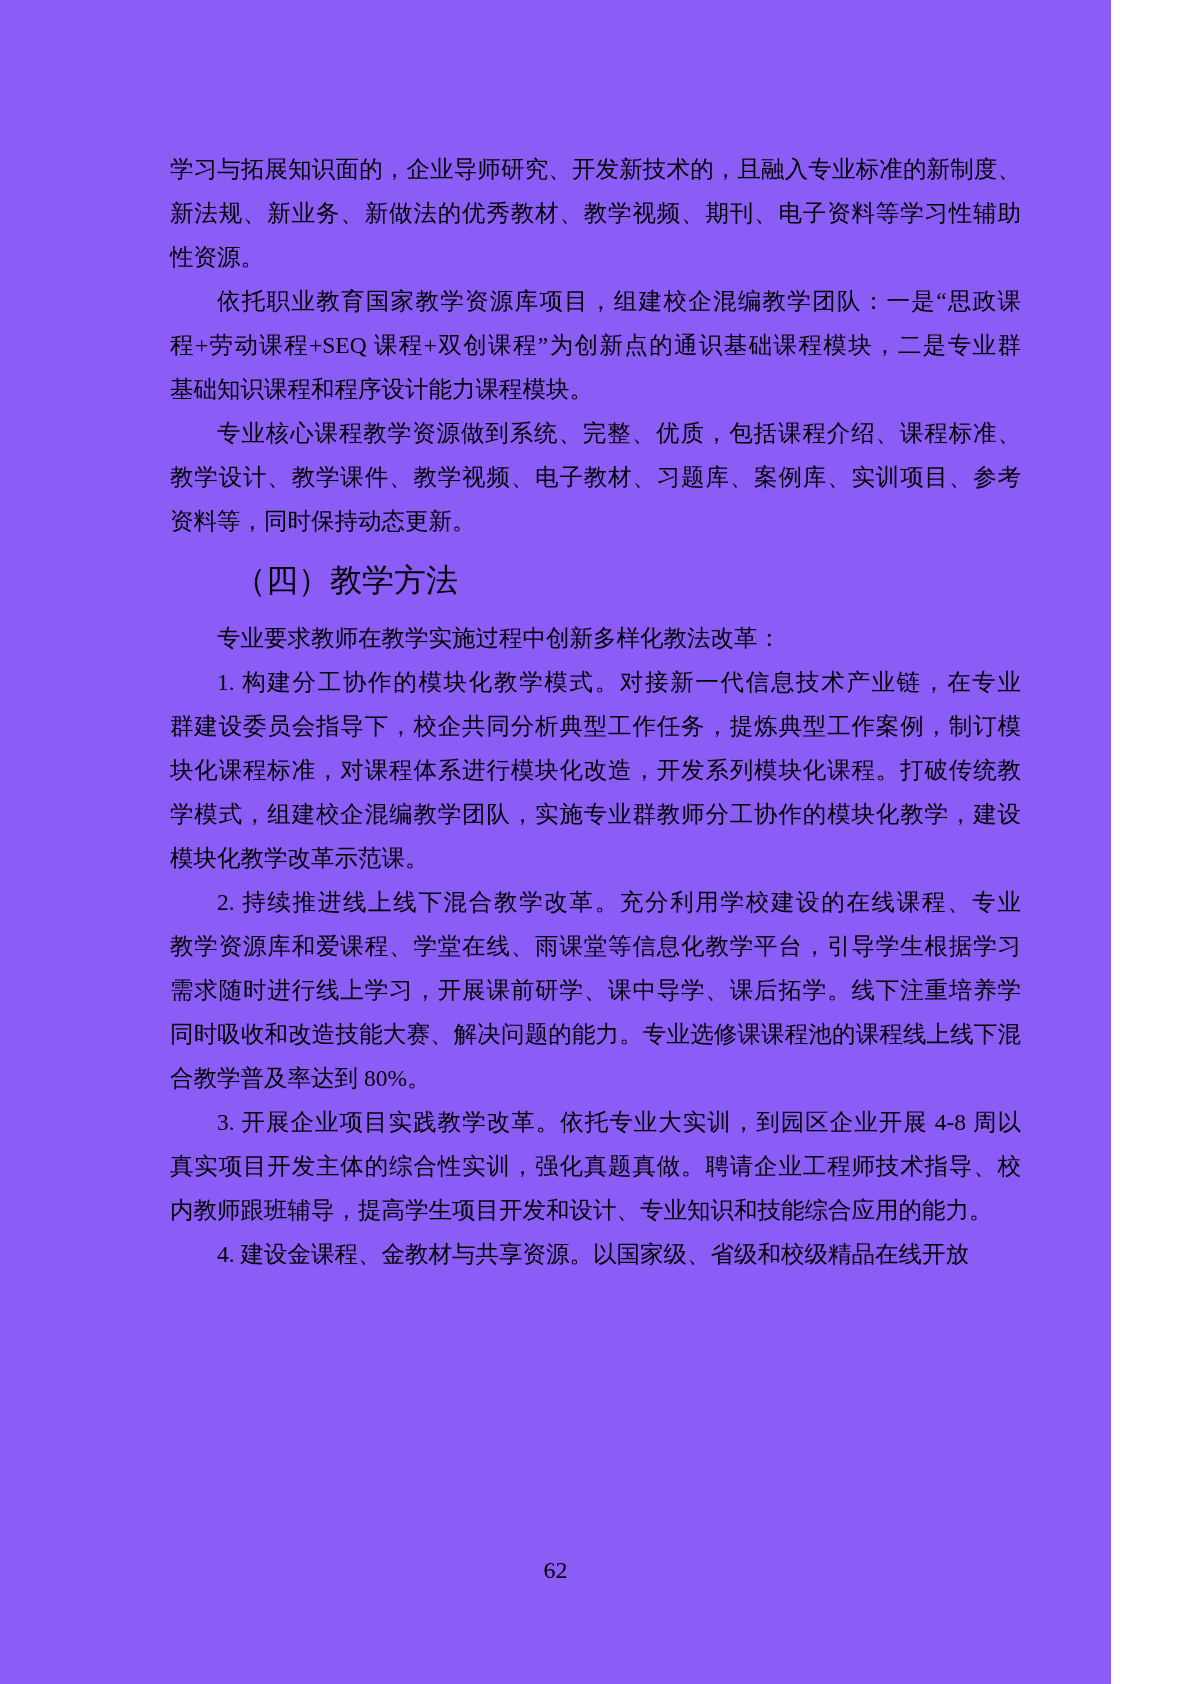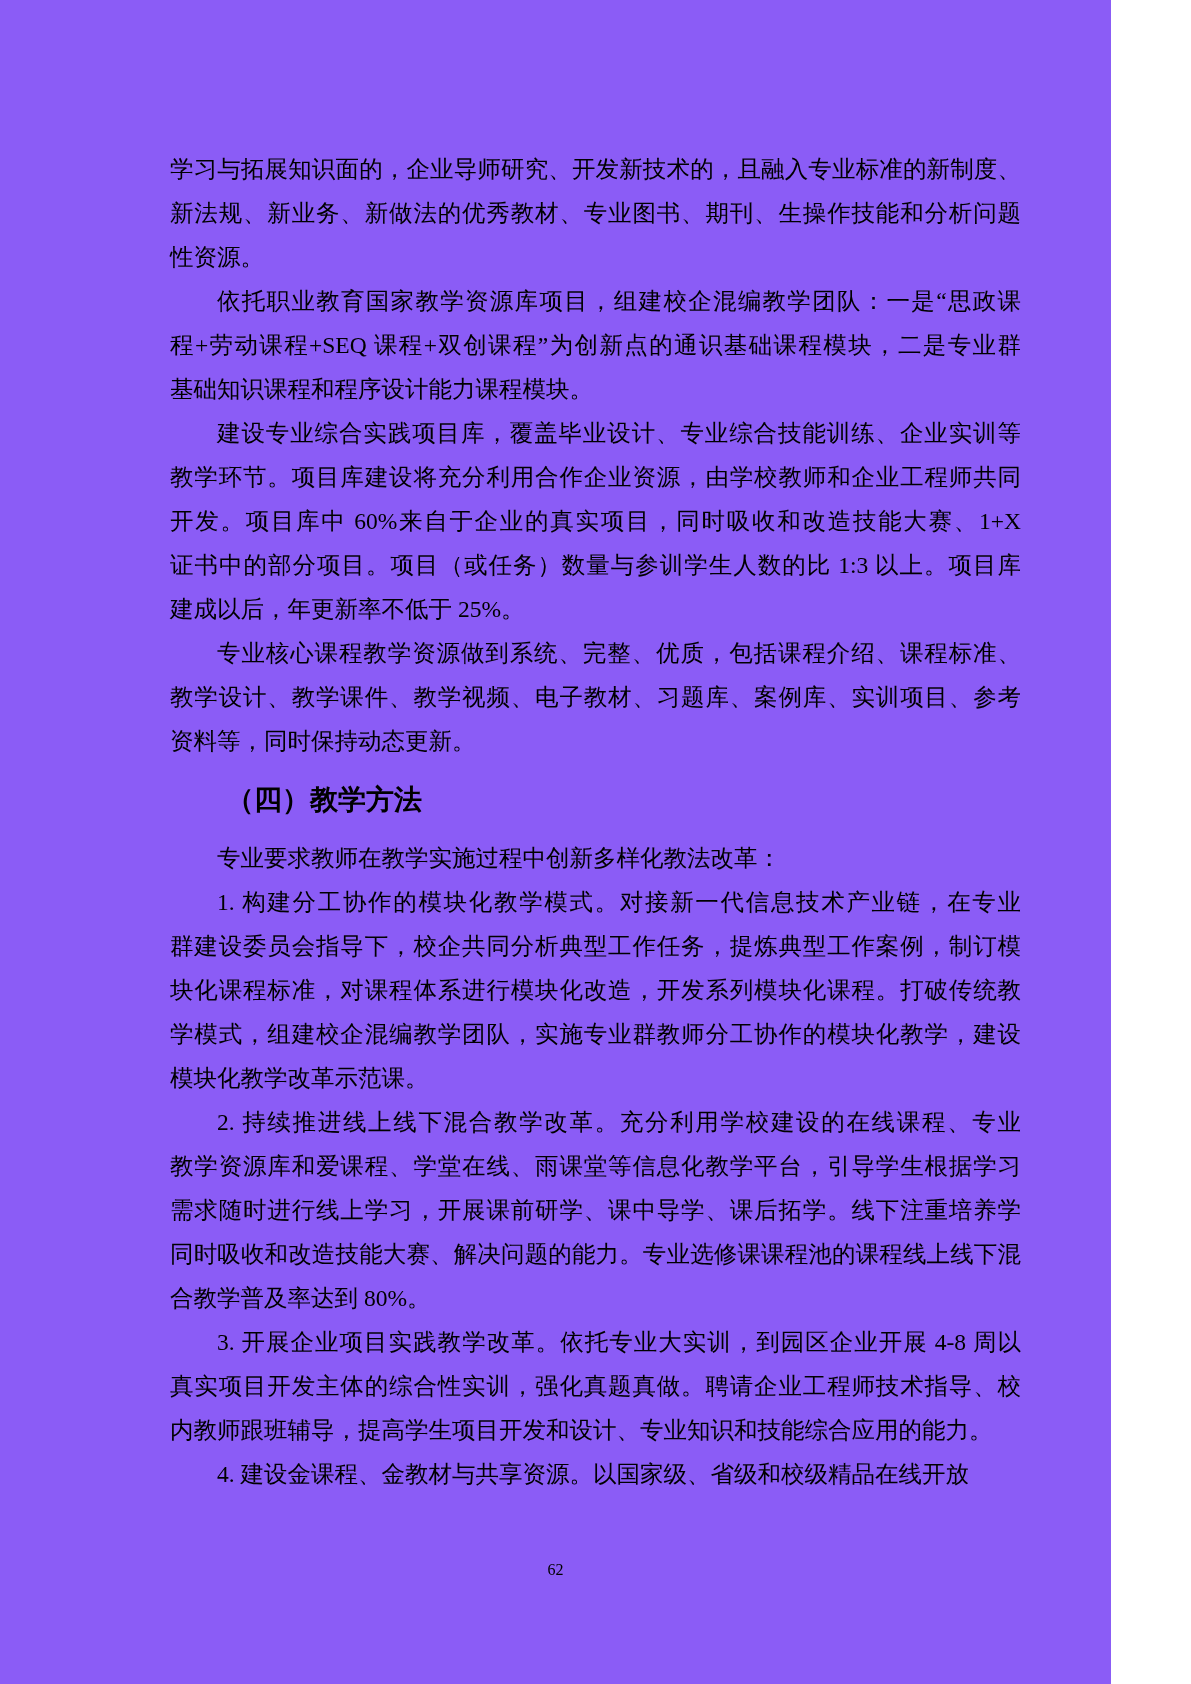--- a/index.html
+++ b/index.html
@@ -35,62 +35,55 @@
     text-align-last: left;
   }
   .para .line.first {
     text-indent: 2em;
   }
   .para.noindent .line.first {
     text-indent: 0;
   }
   .heading {
     font-family: "Liberation Sans", "DejaVu Sans", sans-serif;
-    font-weight: bold;
-    font-size: 28px;
+    font-weight: normal;
+    font-size: 32px;
     line-height: 56px;
     margin: 9px 0 8px 0;
   }
   .heading .line {
     text-align: left;
     text-align-last: left;
     text-indent: 2em;
   }
   .footer {
     position: absolute;
     top: 1556px;
     left: 0;
     width: 100%;
     text-align: center;
-    font-size: 16px;
+    font-size: 24px;
     line-height: 28px;
     color: #000000;
   }
 </style>
 </head>
 <body>
 
 <div class="page">
   <div class="doc-body" id="doc-body">
       <div class="para noindent">
         <div class="line first">学习与拓展知识面的，企业导师研究、开发新技术的，且融入专业标准的新制度、</div>
-        <div class="line">新法规、新业务、新做法的优秀教材、专业图书、期刊、生操作技能和分析问题</div>
+        <div class="line">新法规、新业务、新做法的优秀教材、教学视频、期刊、电子资料等学习性辅助</div>
         <div class="line last">性资源。</div>
       </div>
       <div class="para">
         <div class="line first">依托职业教育国家教学资源库项目，组建校企混编教学团队：一是“思政课</div>
         <div class="line">程+劳动课程+SEQ 课程+双创课程”为创新点的通识基础课程模块，二是专业群</div>
         <div class="line last">基础知识课程和程序设计能力课程模块。</div>
-      </div>
-      <div class="para">
-        <div class="line first">建设专业综合实践项目库，覆盖毕业设计、专业综合技能训练、企业实训等</div>
-        <div class="line">教学环节。项目库建设将充分利用合作企业资源，由学校教师和企业工程师共同</div>
-        <div class="line">开发。项目库中 60%来自于企业的真实项目，同时吸收和改造技能大赛、1+X</div>
-        <div class="line">证书中的部分项目。项目（或任务）数量与参训学生人数的比 1:3 以上。项目库</div>
-        <div class="line last">建成以后，年更新率不低于 25%。</div>
       </div>
       <div class="para">
         <div class="line first">专业核心课程教学资源做到系统、完整、优质，包括课程介绍、课程标准、</div>
         <div class="line">教学设计、教学课件、教学视频、电子教材、习题库、案例库、实训项目、参考</div>
         <div class="line last">资料等，同时保持动态更新。</div>
       </div>
       <div class="heading">
         <div class="line first last">（四）教学方法</div>
       </div>
       <div class="para">

